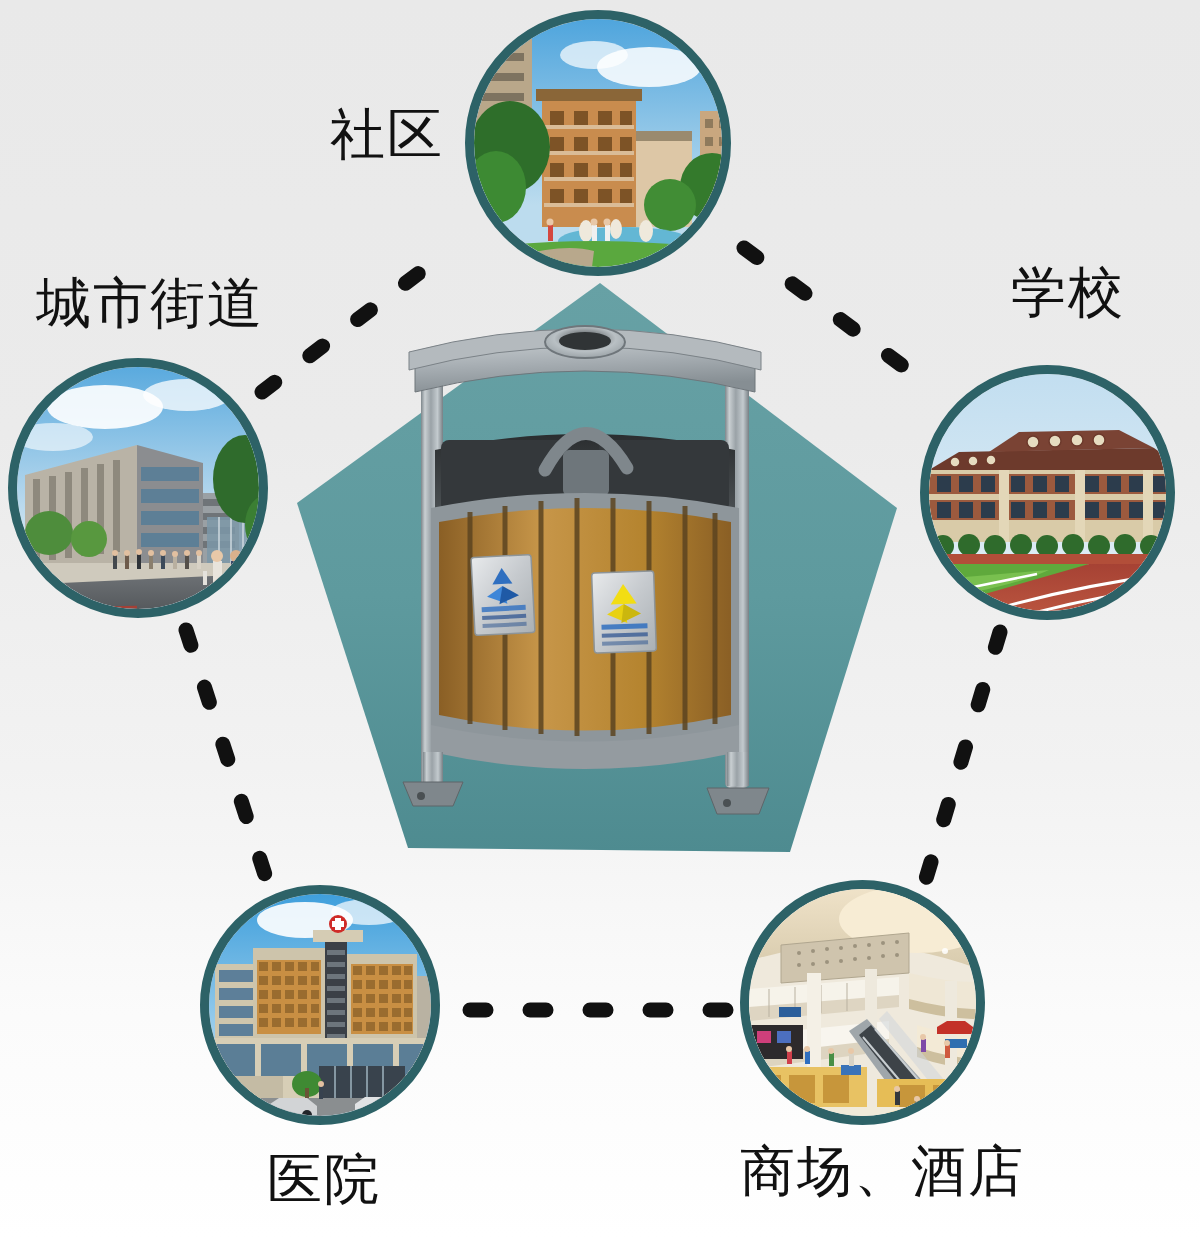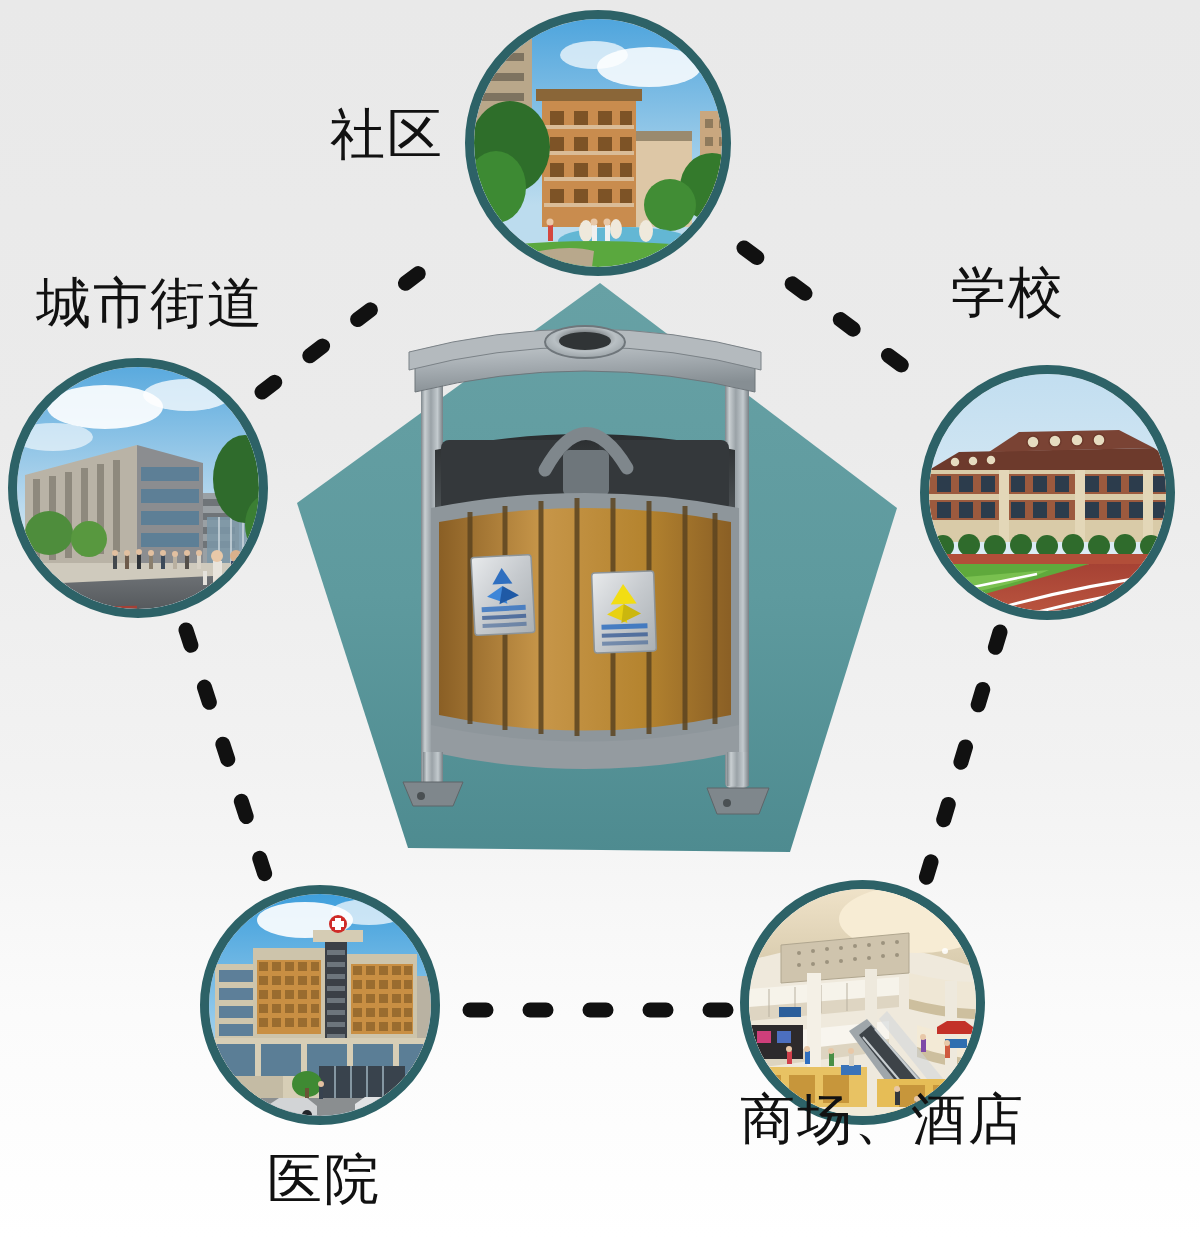--- a/index.html
+++ b/index.html
@@ -56,27 +56,27 @@
   }
 
   
   #node-community .circle { left: 465px; top: 10px;  width: 266px; height: 266px; }
   #node-community .label  { left: 330px; top: 107px; }
 
   #node-street .circle { left: 8px;   top: 358px; width: 260px; height: 260px; }
   #node-street .label  { left: 36px;  top: 268px; margin-top: 8px; }
 
   #node-school .circle { left: 920px; top: 365px; width: 255px; height: 255px; }
-  #node-school .label  { left: 951px; top: 265px; }
+  #node-school .label  { left: 1011px; top: 265px; }
 
   #node-hospital .circle { left: 200px; top: 885px; width: 240px; height: 240px; }
   #node-hospital .label  { left: 258px; top: 1152px; margin-left: 9px; }
 
   #node-mall .circle { left: 740px; top: 880px; width: 245px; height: 245px; }
-  #node-mall .label  { left: 740px; top: 1092px; }
+  #node-mall .label  { left: 740px; top: 1144px; }
 
   
   #product {
     position: absolute;
     left: 395px;
     top: 300px;
     width: 380px;
     height: 545px;
   }
 </style>

